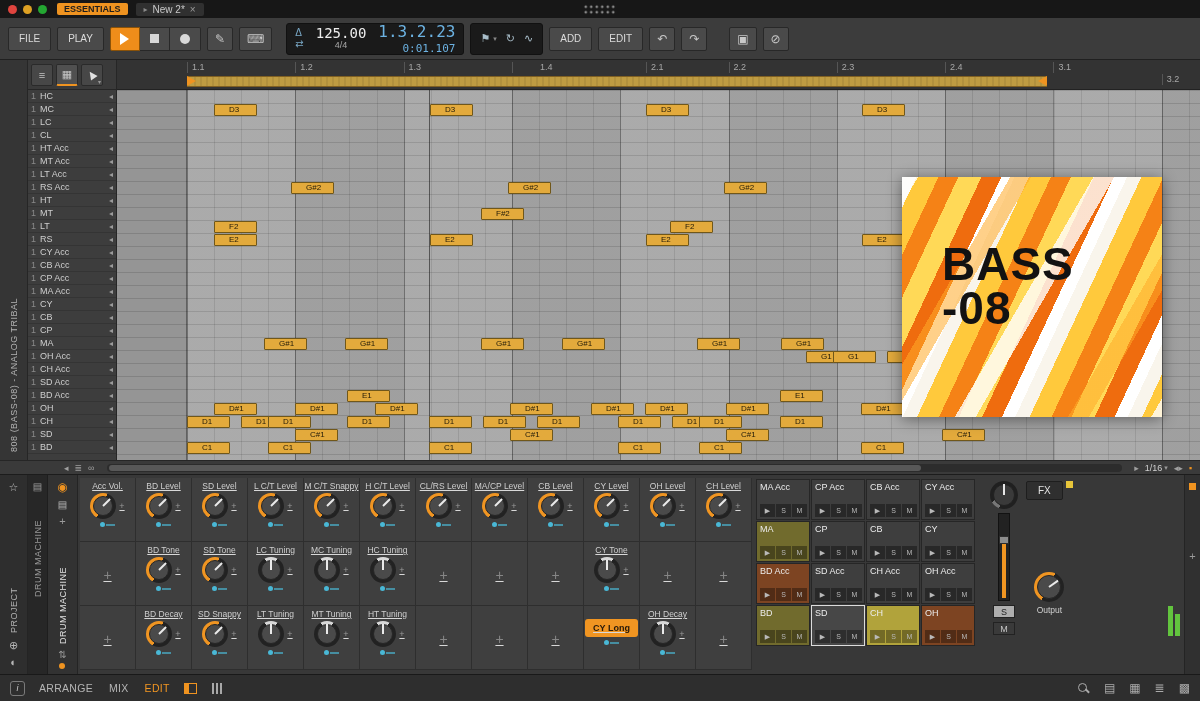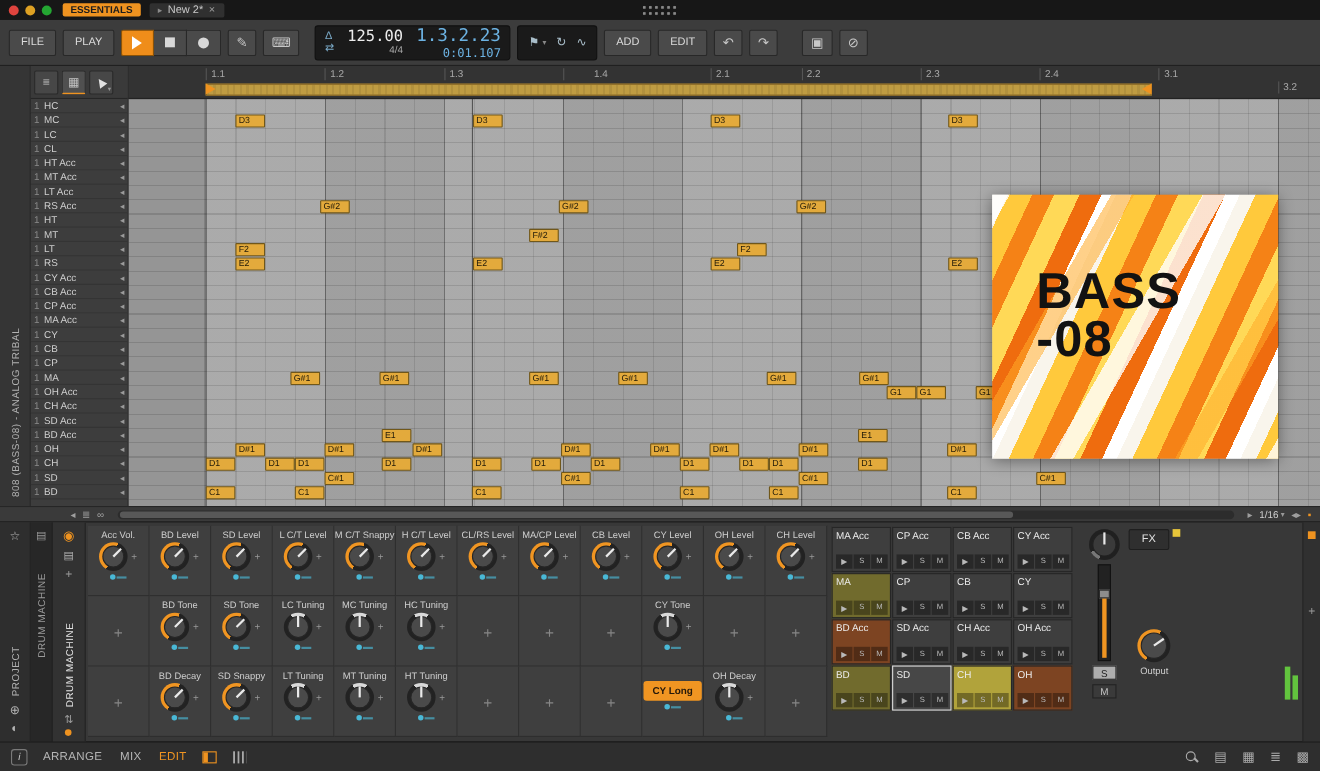--- a/index.html
+++ b/index.html
@@ -26,21 +26,21 @@
   .tgroup { display:flex; }
   .tgroup .tbtn{ border-radius:0; border-left-width:0; }
   .tgroup .tbtn:first-child{ border-radius:2px 0 0 2px; border-left-width:1px; }
   .tgroup .tbtn:last-child{ border-radius:0 2px 2px 0; }
   .play-btn { background:#ef8d1a; border-color:#8a5208; width:30px; }
   .tri { width:0; height:0; border-left:9px solid #fff; border-top:6px solid transparent; border-bottom:6px solid transparent; }
   .sq { width:9px; height:9px; background:#d8d8d8; }
   .circ { width:10px; height:10px; border-radius:50%; background:#d8d8d8; }
   .display { background:#1a1a1a; border:1px solid #111; border-radius:3px; height:32px; display:flex; align-items:center; padding:2px 8px; gap:12px; margin-left:8px; }
   .disp-icons { display:flex; flex-direction:column; line-height:1; color:#7aa9c7; font-size:10px; gap:1px; }
-  .disp-main { text-align:right; line-height:1.05; }
+  .disp-main { text-align:center; line-height:1.05; }
   .tempo { font-size:14px; color:#ececec; font-family:"DejaVu Sans Mono", monospace; }
   .tsig { font-size:9px; color:#a8a8a8; }
   .disp-pos { text-align:right; line-height:1.2; font-family:"DejaVu Sans Mono", monospace; color:#6cb2e2; }
   .pos { font-size:16px; } .time{ font-size:11px; }
   .disp2 { background:#1a1a1a; border:1px solid #111; border-radius:3px; height:32px; display:flex; align-items:center; gap:9px; padding:0 9px; color:#a8bdc9; font-size:11px; }
   .disp2 .caret{font-size:7px; color:#888; margin-left:-6px;}
   .sep { width:10px; }
 
   
   .editor { height:400px; display:flex; position:relative; background:#353535; }
@@ -67,22 +67,22 @@
   .loop-r { position:absolute; left:921px; top:16px; width:0; height:0; border-top:5.5px solid transparent; border-bottom:5.5px solid transparent; border-right:9px solid #ef9320; }
   .grid { flex:1; position:relative; background:#a6a6a6;
     background-image:repeating-linear-gradient(to bottom, rgba(0,0,0,.13) 0 1px, transparent 1px 13px); }
   .gridlines { position:absolute; left:70px; right:0; top:0; bottom:0;
     background-image:
       repeating-linear-gradient(to right, rgba(255,255,255,.05) 0 108.3px, rgba(0,0,0,.04) 108.3px 216.6px),
       repeating-linear-gradient(to right, rgba(0,0,0,.10) 0 1px, transparent 1px 27.08px),
       repeating-linear-gradient(to right, rgba(0,0,0,.30) 0 1px, transparent 1px 108.3px); }
   .preroll { position:absolute; left:0; top:0; width:70px; bottom:0; background:rgba(0,0,0,.10); border-right:1px solid rgba(0,0,0,.35); }
   .playhead { position:absolute; left:312px; top:0; bottom:0; width:1px; background:rgba(15,15,15,.55); }
-  .note { position:absolute; width:27px; height:12px; background:#e3aa3c; border:1px solid #70571a; border-radius:1px;
-    font-size:8px; line-height:10px; color:#211a08; padding-left:2px; overflow:hidden; white-space:nowrap; }
+  .note { position:absolute; width:43px; height:12px; background:#e3aa3c; border:1px solid #70571a; border-radius:1px;
+    font-size:8px; line-height:10px; color:#211a08; padding-left:14px; overflow:hidden; white-space:nowrap; }
 
   .album { position:absolute; left:902px; top:117px; width:260px; height:240px; z-index:5; box-shadow:0 2px 14px rgba(0,0,0,.45); overflow:hidden;
     background:repeating-linear-gradient(115deg,#f9f5ec 0 13px,#ffc93c 13px 33px,#f58216 33px 51px,#ffd957 51px 72px,#ef6c0e 72px 90px,#ffffff 90px 102px); }
   .album::before { content:""; position:absolute; inset:-40px;
     background:repeating-linear-gradient(300deg, transparent 0 46px, rgba(255,255,255,.8) 46px 64px, transparent 64px 118px, rgba(255,170,40,.55) 118px 136px, transparent 136px 170px); }
   .album .t { position:relative; font-weight:bold; font-size:46px; line-height:.95; color:#121212; padding:66px 0 0 40px; letter-spacing:1px; }
 
   
   .efooter { height:14px; background:#3a3a3a; border-top:1px solid #262626; display:flex; align-items:center; padding-left:64px; gap:6px; }
   .ef-ico { color:#9f9f9f; font-size:9px; }
@@ -100,21 +100,21 @@
   .rail-b { width:20px; background:#272727; border-right:1px solid #1e1e1e; display:flex; flex-direction:column; align-items:center; padding:6px 0; }
   .rail-b .vtext { margin-top:28px; color:#9a9a9a; }
   .rail-c { width:30px; background:#323232; border-right:1px solid #242424; display:flex; flex-direction:column; align-items:center; padding:5px 0; gap:5px; }
   .pow { color:#ef9320; font-size:12px; }
   .rail-c .vtext { flex:1; color:#e2e2e2; font-size:9px; }
   .rail-c .bot { display:flex; flex-direction:column; align-items:center; gap:3px; }
   .odot { width:6px; height:6px; background:#ef9320; border-radius:50%; }
 
   .knob-grid { width:676px; display:grid; grid-template-columns:repeat(12,56px); grid-template-rows:repeat(3,64px); padding:3px 0 0 2px; }
   .kcell { border-right:1px solid #2e2e2e; border-bottom:1px solid #2e2e2e; background:#3f3f3f;
-    display:flex; flex-direction:column; align-items:center; padding-top:3px; }
+    display:flex; flex-direction:column; align-items:center; padding-top:3px;text-decoration:underline; }
   .klabel { font-size:8.5px; color:#cfcfcf; margin-bottom:2px; white-space:nowrap; }
   .krow { display:flex; align-items:center; }
   .knob { width:26px; height:26px; border-radius:50%; position:relative; }
   .knob.o { background:conic-gradient(from 210deg,#f09522 0 170deg,#222 170deg 360deg); }
   .knob.g { background:conic-gradient(from 330deg,#d8d8d8 0 60deg,#222 60deg 360deg); }
   .knob .cap { position:absolute; inset:3px; border-radius:50%; background:#4a4a4a; border:1px solid #262626; }
   .knob .ptr { position:absolute; left:50%; top:50%; width:2px; height:10px; margin-left:-1px; background:#eaeaea; transform-origin:1px 0; }
   .knob.o .ptr { transform:rotate(225deg); }
   .knob.g .ptr { transform:rotate(180deg); }
   .kplus { font-size:9px; color:#999; margin-left:3px; }

